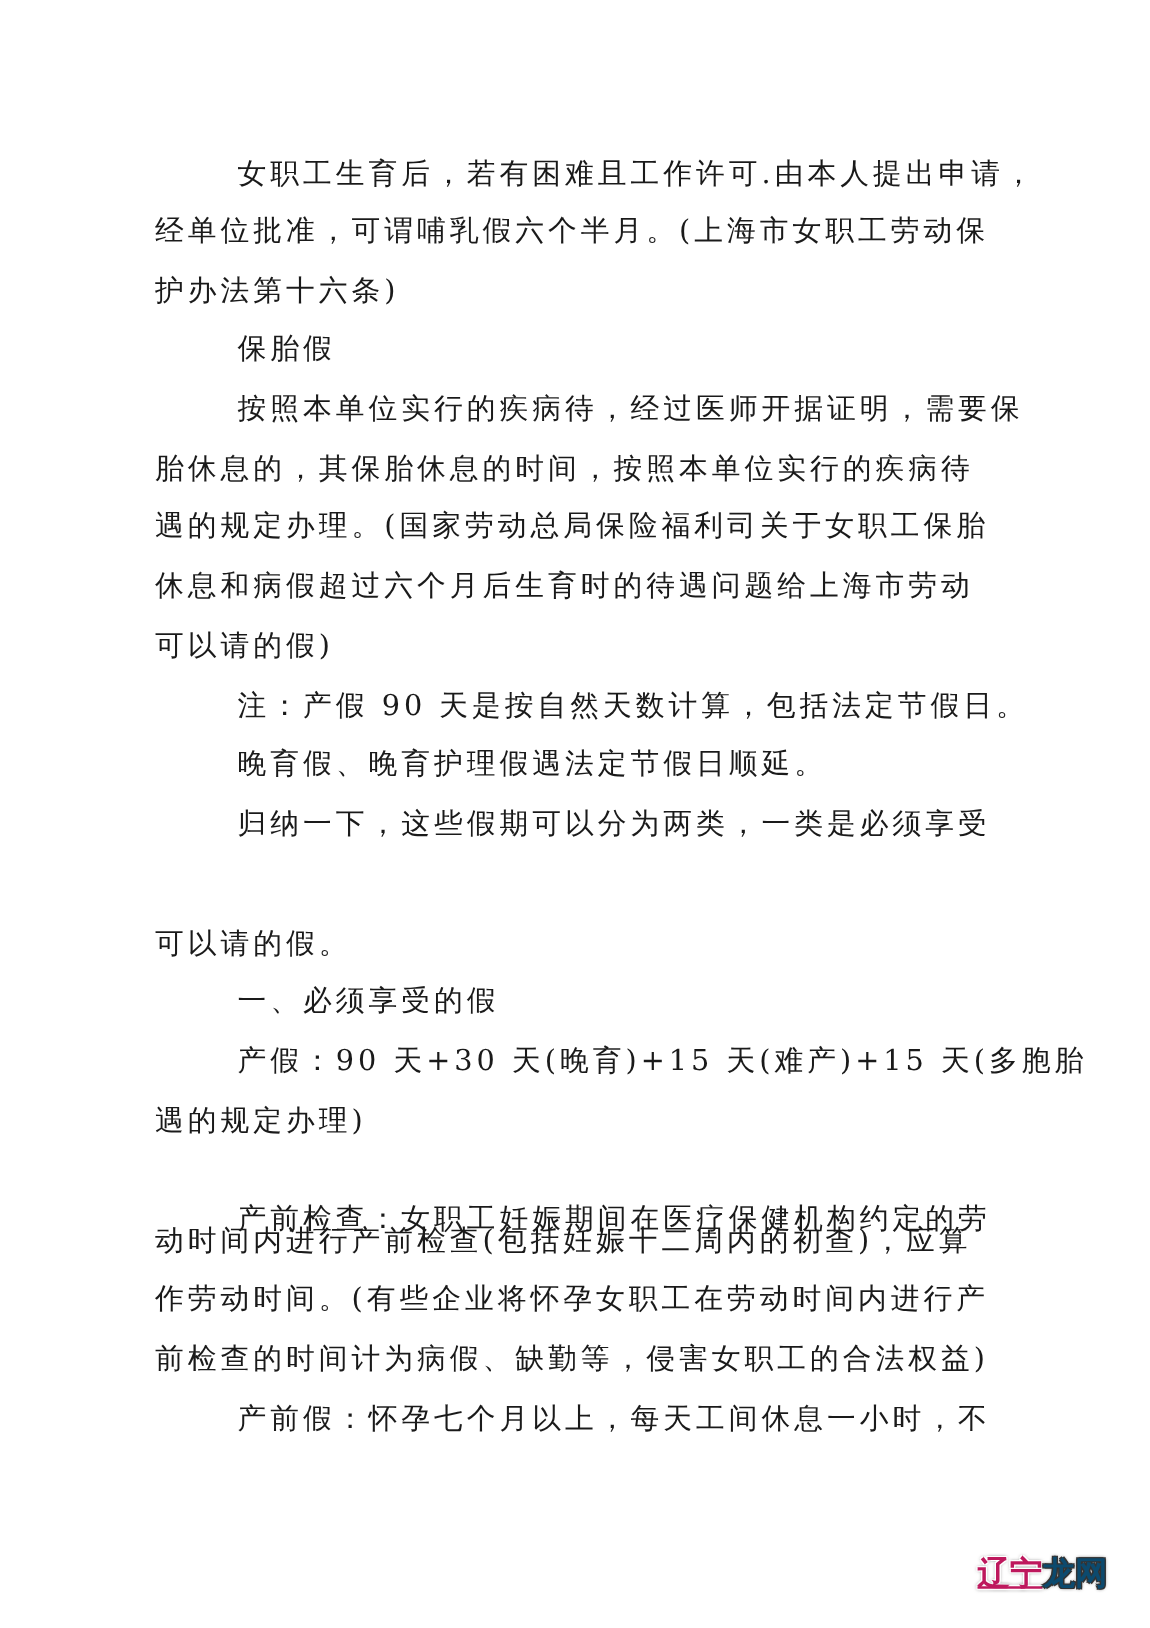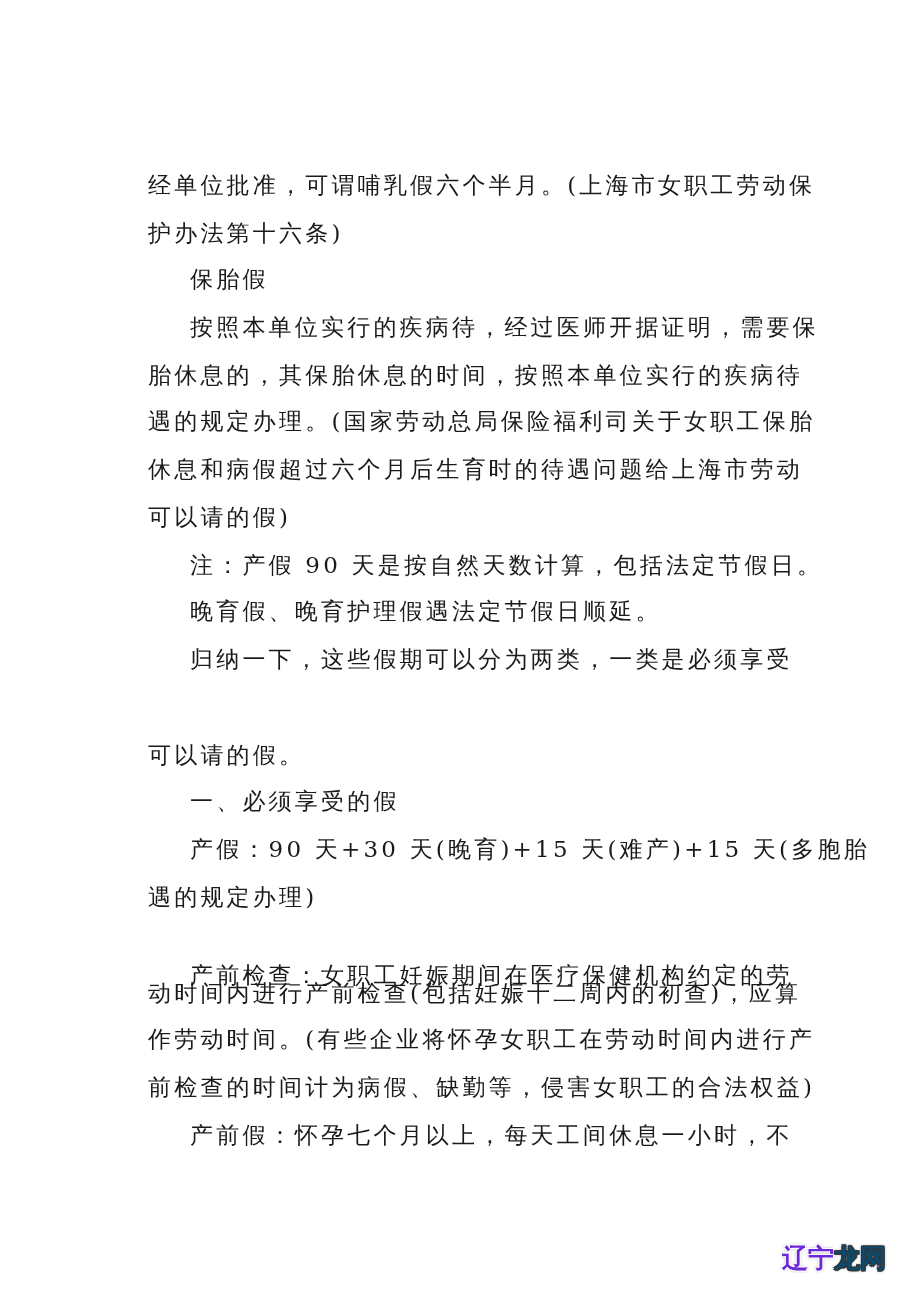--- a/index.html
+++ b/index.html
@@ -23,44 +23,46 @@
       height: 1302px;
     }
     .line {
       position: absolute;
       white-space: nowrap;
       font-size: 23px;
       letter-spacing: 3.2px;
       line-height: 30px;
     }
     .indent { left: 190px; }
-    .flush { left: 148px; }
+    .flush { left: 124px; }
     .watermark {
       position: absolute;
       right: 34px;
       bottom: 26px;
       font-family: "DejaVu Sans", "Liberation Sans", sans-serif;
       font-weight: bold;
       font-size: 26px;
       letter-spacing: 0px;
       white-space: nowrap;
     }
     .wm-red {
-      color: #6d28d9;
+      color: #be185d;
       text-shadow: -1px -1px 0 #fff, 1px -1px 0 #fff, -1px 1px 0 #fff, 1px 1px 0 #fff, 0 0 3px #555;
+      text-decoration: underline;
     }
     .wm-white {
       color: #0c4a6e;
       text-shadow: -1px -1px 0 #333, 1px -1px 0 #333, -1px 1px 0 #333, 1px 1px 0 #333, 0 0 3px #222;
     }
   </style>
 </head>
 <body>
 
 <div class="page">
+  <div class="line indent" style="top:124px">女职工生育后，若有困难且工作许可.由本人提出申请，</div>
   <div class="line flush" style="top:170px">经单位批准，可谓哺乳假六个半月。(上海市女职工劳动保</div>
   <div class="line flush" style="top:218px">护办法第十六条)</div>
   <div class="line indent" style="top:264px">保胎假</div>
   <div class="line indent" style="top:312px">按照本单位实行的疾病待，经过医师开据证明，需要保</div>
   <div class="line flush" style="top:360px">胎休息的，其保胎休息的时间，按照本单位实行的疾病待</div>
   <div class="line flush" style="top:406px">遇的规定办理。(国家劳动总局保险福利司关于女职工保胎</div>
   <div class="line flush" style="top:454px">休息和病假超过六个月后生育时的待遇问题给上海市劳动</div>
   <div class="line flush" style="top:502px">可以请的假)</div>
   <div class="line indent" style="top:550px">注：产假 90 天是按自然天数计算，包括法定节假日。</div>
   <div class="line indent" style="top:596px">晚育假、晚育护理假遇法定节假日顺延。</div>

